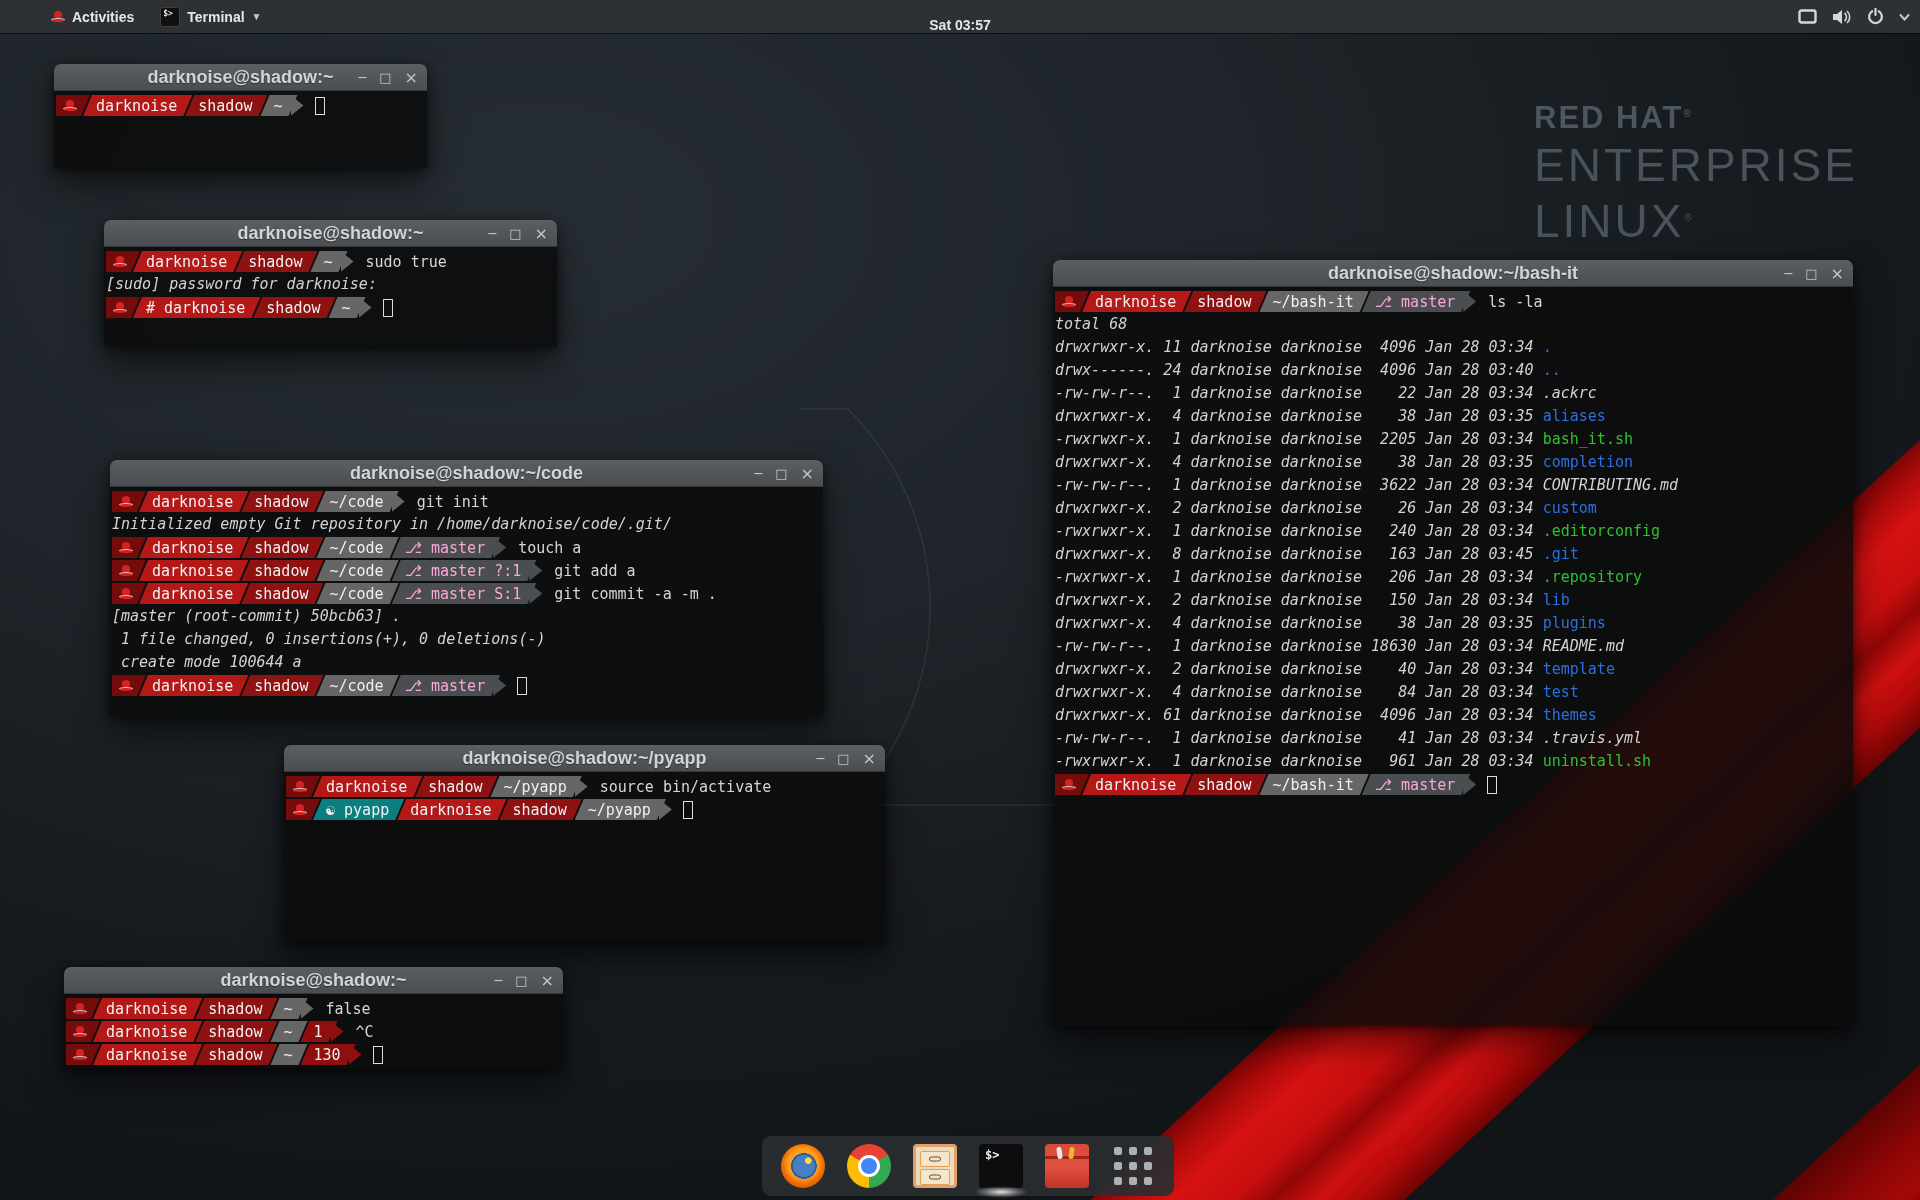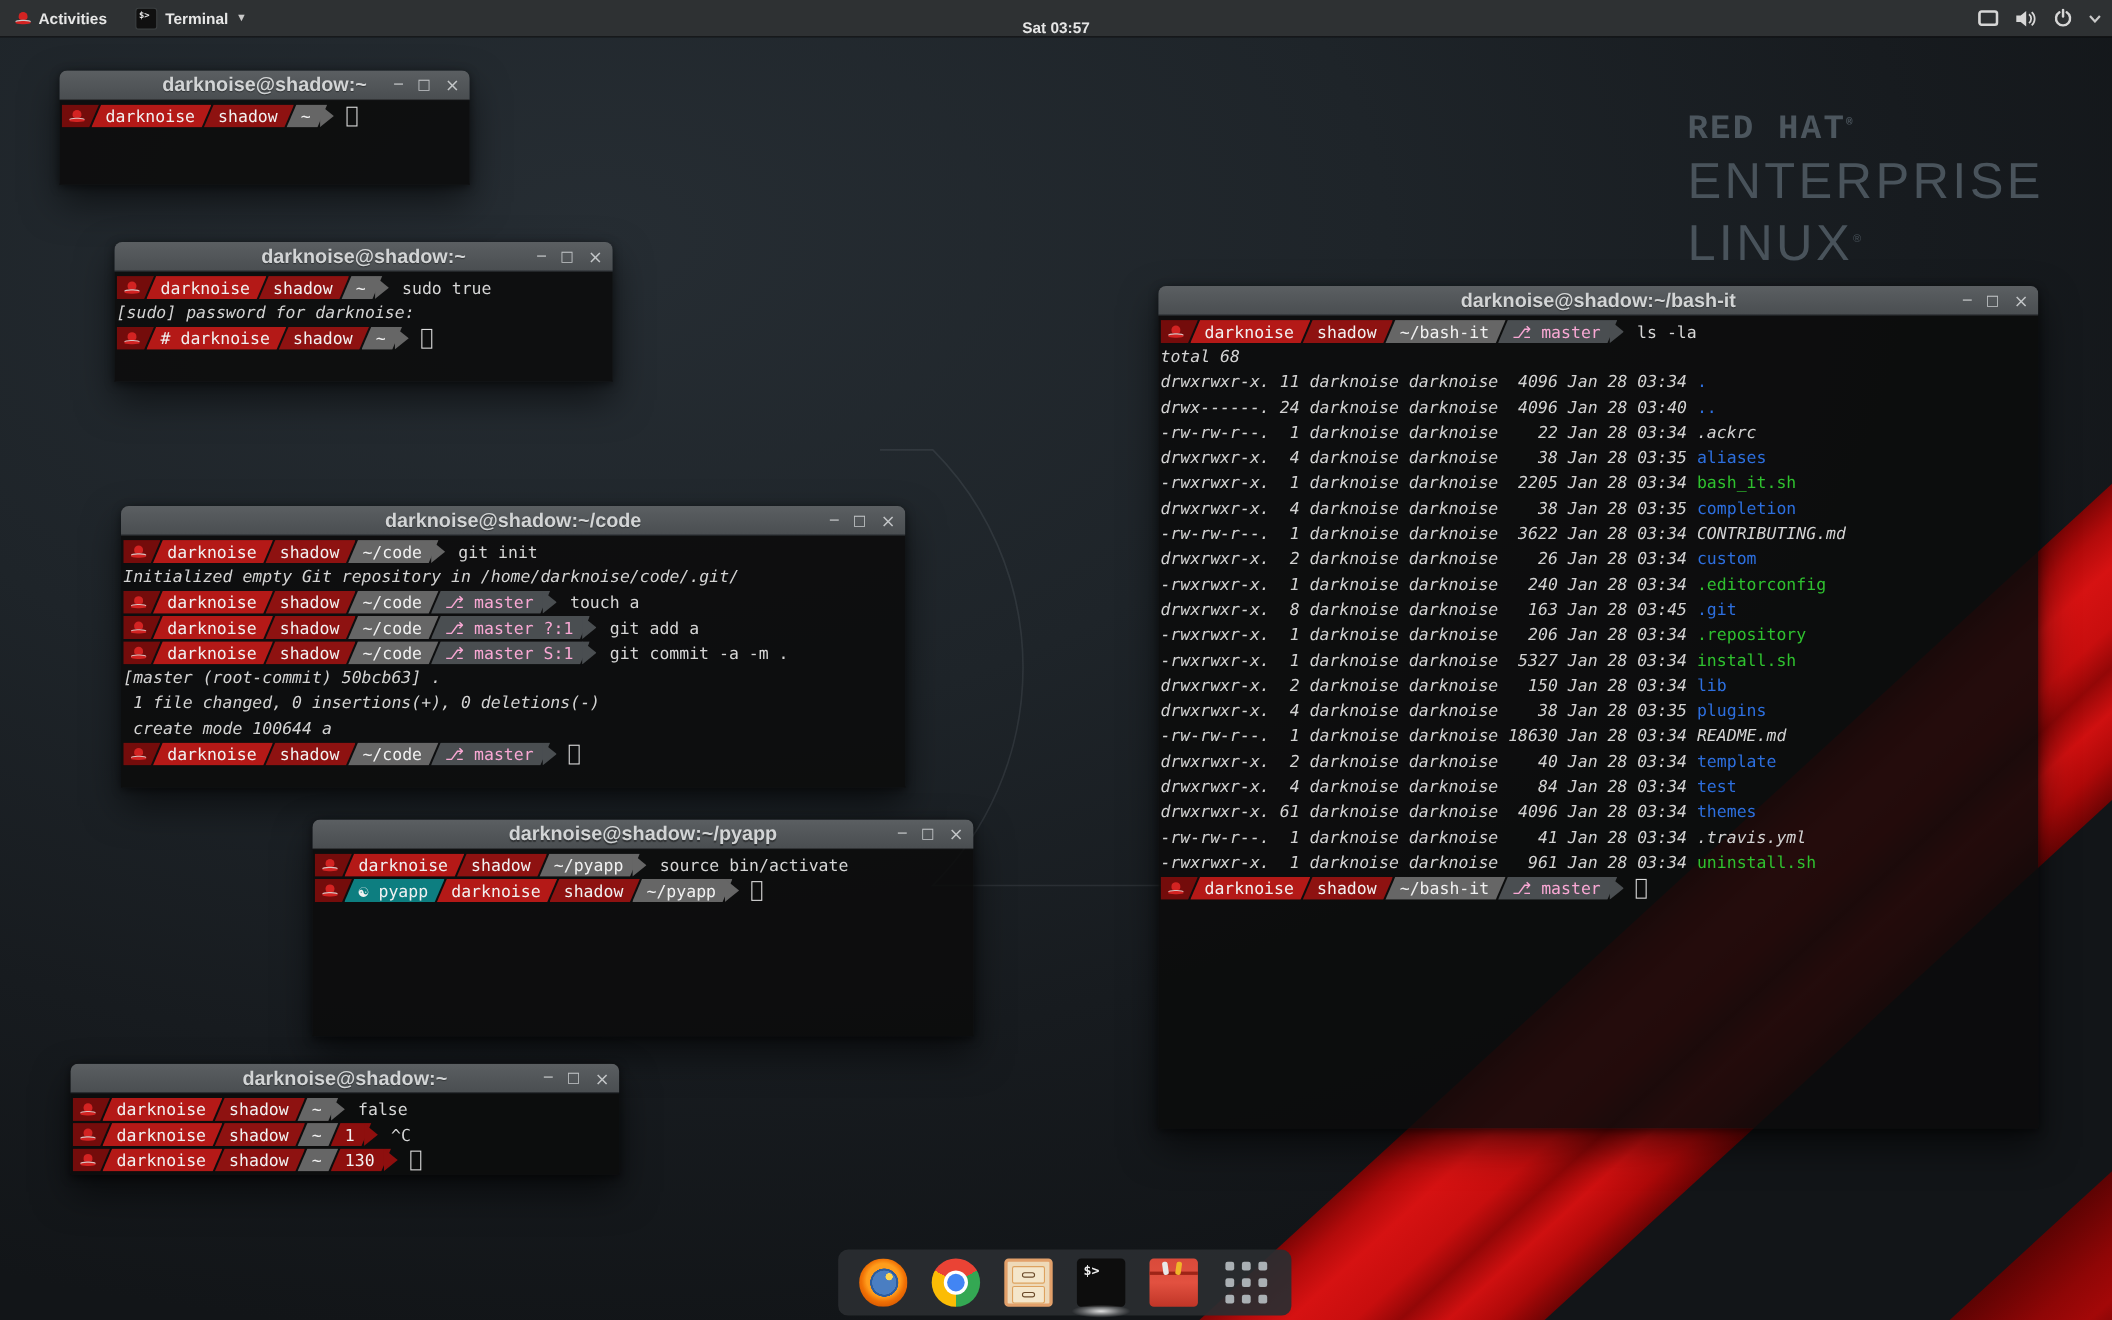--- a/index.html
+++ b/index.html
@@ -9,30 +9,30 @@
       radial-gradient(1600px 1000px at 28% 18%, #262d33 0%, #1e2429 45%, #171b1f 75%, #121518 100%);
   }
   
   .stripe{position:absolute;transform-origin:center;}
   .stripe-a{left:560px;top:780px;width:2060px;height:212px;transform:rotate(-42.5deg);
     background:linear-gradient(180deg,#7e0505 0,#b30b0b 12%,#d61212 26%,#c80e0e 45%,#930707 58%,#cf1010 72%,#b00909 86%,#6f0404 100%);}
   .stripe-b{left:1290px;top:1070px;width:1300px;height:132px;transform:rotate(-42.5deg);
     background:linear-gradient(180deg,#5d0303 0,#8f0606 40%,#a30808 65%,#5a0303 100%);}
   .curves{position:absolute;left:0;top:0;}
   .rh-logo{position:absolute;left:1534px;top:100px;color:#4c565e;user-select:none;}
-  .rh-line1{font-size:31px;font-weight:bold;letter-spacing:2px;font-family:Liberation Mono, monospace;}
+  .rh-line1{font-size:31px;font-weight:bold;letter-spacing:2px;}
   .rh-line1 sup,.rh-line3 sup{font-size:10px;}
   .rh-line2{font-size:46px;letter-spacing:3px;font-weight:normal;color:#49535b;margin-top:2px;}
   .rh-line3{font-size:46px;letter-spacing:3px;font-weight:normal;color:#49535b;margin-top:2px;}
 
   
   .topbar{position:absolute;left:0;top:0;width:100%;height:33px;background:#2e3133;
     display:flex;align-items:center;color:#e6e6e6;font-size:14px;font-weight:bold;z-index:50;
     box-shadow:0 1px 0 rgba(0,0,0,.6);}
-  .tb-left{display:flex;align-items:flex-start;height:100%;}
+  .tb-left{display:flex;align-items:flex-start;height:100%;margin-left:37px;}
   .activities{display:flex;align-items:center;gap:7px;padding:0 14px;height:100%;cursor:pointer;}
   .appmenu{display:flex;align-items:center;gap:7px;padding:0 12px;height:100%;cursor:pointer;}
   .appmenu .mini-term{width:20px;height:20px;background:#101010;border:1px solid #3c4042;border-radius:3px;
     color:#e8e8e8;font-family:"DejaVu Sans Mono",monospace;font-size:8px;font-weight:bold;padding:1px 0 0 2px;box-sizing:border-box;}
   .caret{font-size:10px;color:#c9c9c9;}
   .clock{position:absolute;left:50%;transform:translateX(-50%);font-weight:bold;margin-top:16px;}
   .sysicons{position:absolute;right:10px;top:0;height:33px;display:flex;align-items:center;gap:15px;}
   .sysicons svg{display:block;}
 
   
@@ -244,21 +244,20 @@
           <div class="tline out"><span class="c-plain">drwx------. 24 darknoise darknoise  4096 Jan 28 03:40 </span><span class="c-dir">..</span></div>
           <div class="tline out"><span class="c-plain">-rw-rw-r--.  1 darknoise darknoise    22 Jan 28 03:34 .ackrc</span></div>
           <div class="tline out"><span class="c-plain">drwxrwxr-x.  4 darknoise darknoise    38 Jan 28 03:35 </span><span class="c-dir">aliases</span></div>
           <div class="tline out"><span class="c-plain">-rwxrwxr-x.  1 darknoise darknoise  2205 Jan 28 03:34 </span><span class="c-exec">bash_it.sh</span></div>
           <div class="tline out"><span class="c-plain">drwxrwxr-x.  4 darknoise darknoise    38 Jan 28 03:35 </span><span class="c-dir">completion</span></div>
           <div class="tline out"><span class="c-plain">-rw-rw-r--.  1 darknoise darknoise  3622 Jan 28 03:34 CONTRIBUTING.md</span></div>
           <div class="tline out"><span class="c-plain">drwxrwxr-x.  2 darknoise darknoise    26 Jan 28 03:34 </span><span class="c-dir">custom</span></div>
           <div class="tline out"><span class="c-plain">-rwxrwxr-x.  1 darknoise darknoise   240 Jan 28 03:34 </span><span class="c-exec">.editorconfig</span></div>
           <div class="tline out"><span class="c-plain">drwxrwxr-x.  8 darknoise darknoise   163 Jan 28 03:45 </span><span class="c-dir">.git</span></div>
           <div class="tline out"><span class="c-plain">-rwxrwxr-x.  1 darknoise darknoise   206 Jan 28 03:34 </span><span class="c-exec">.repository</span></div>
-          <div class="tline out"><span class="c-plain">-rwxrwxr-x.  1 darknoise darknoise  5327 Jan 28 03:34 </span><span class="c-exec">install.sh</span></div>
           <div class="tline out"><span class="c-plain">drwxrwxr-x.  2 darknoise darknoise   150 Jan 28 03:34 </span><span class="c-dir">lib</span></div>
           <div class="tline out"><span class="c-plain">drwxrwxr-x.  4 darknoise darknoise    38 Jan 28 03:35 </span><span class="c-dir">plugins</span></div>
           <div class="tline out"><span class="c-plain">-rw-rw-r--.  1 darknoise darknoise 18630 Jan 28 03:34 README.md</span></div>
           <div class="tline out"><span class="c-plain">drwxrwxr-x.  2 darknoise darknoise    40 Jan 28 03:34 </span><span class="c-dir">template</span></div>
           <div class="tline out"><span class="c-plain">drwxrwxr-x.  4 darknoise darknoise    84 Jan 28 03:34 </span><span class="c-dir">test</span></div>
           <div class="tline out"><span class="c-plain">drwxrwxr-x. 61 darknoise darknoise  4096 Jan 28 03:34 </span><span class="c-dir">themes</span></div>
           <div class="tline out"><span class="c-plain">-rw-rw-r--.  1 darknoise darknoise    41 Jan 28 03:34 .travis.yml</span></div>
           <div class="tline out"><span class="c-plain">-rwxrwxr-x.  1 darknoise darknoise   961 Jan 28 03:34 </span><span class="c-exec">uninstall.sh</span></div>
           <div class="tline"><div class="seg sg-chip head"><div class="hat"></div></div><div class="seg sg-user">darknoise</div><div class="seg sg-host">shadow</div><div class="seg sg-path">~/bash-it</div><div class="seg sg-git">⎇ master</div><div class="parrow sg-git"></div><div class="cursor"></div></div>
         </div>

